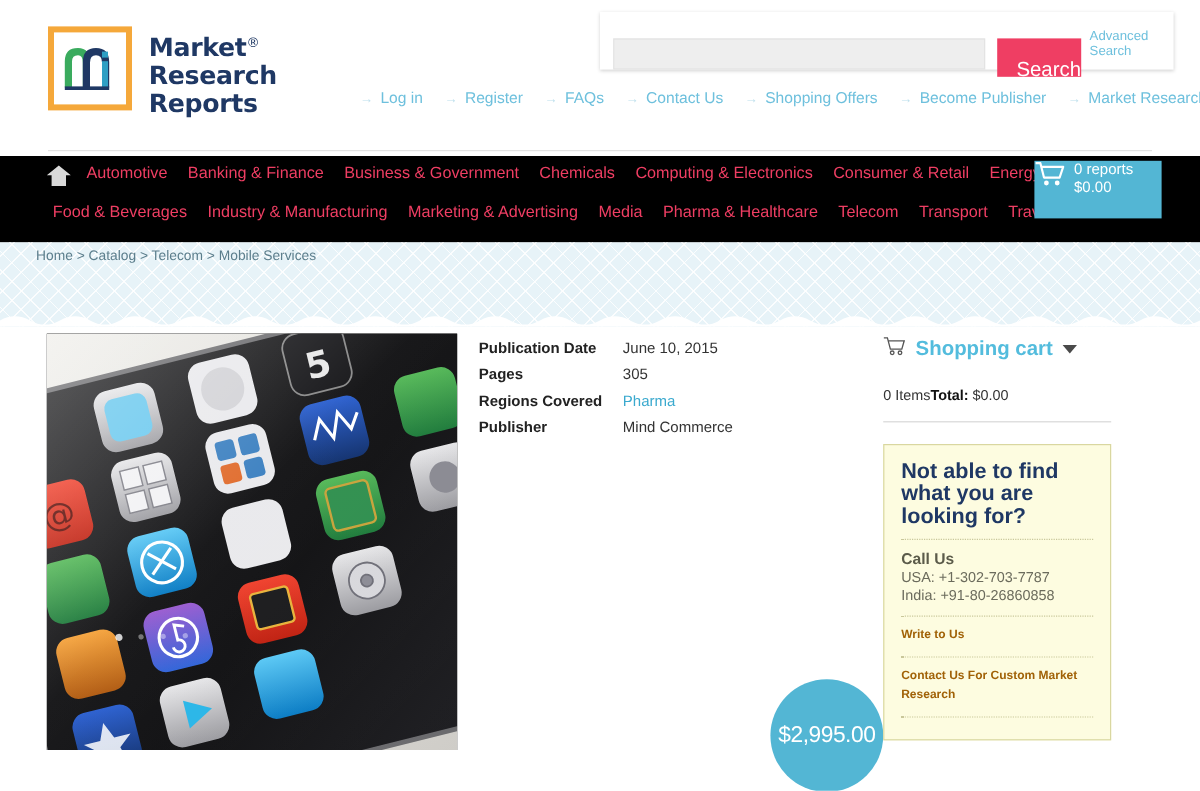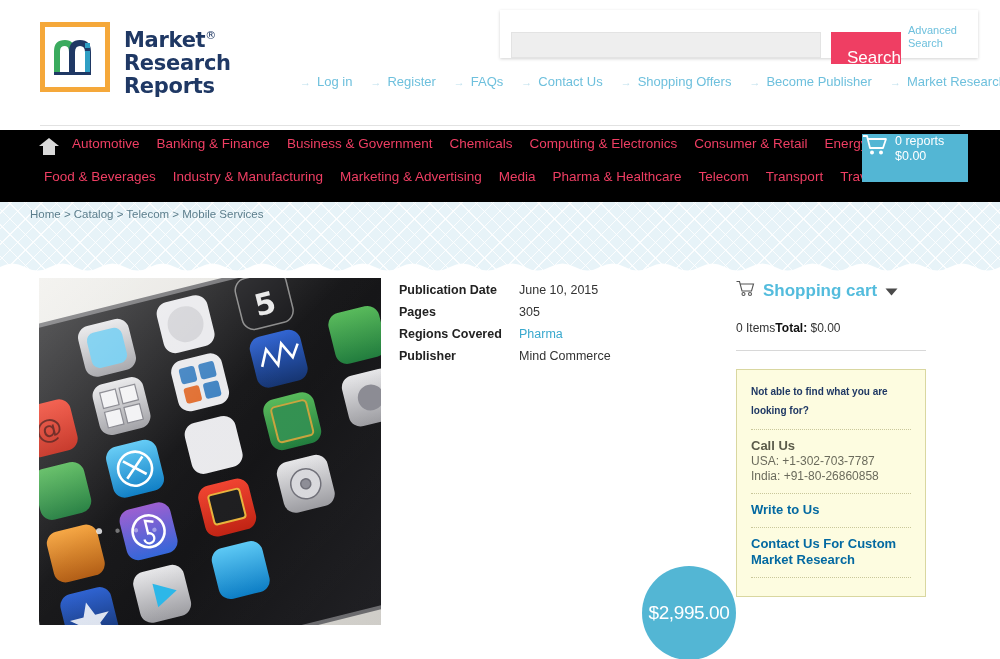--- a/index.html
+++ b/index.html
@@ -293,44 +293,44 @@
   }
 
   .help-box {
     margin-top: 18px;
     background: #fdfce0;
     border: 1px solid #d9d7a0;
     padding: 12px 14px 10px 14px;
     box-sizing: border-box;
   }
   .help-title {
-    font-size: 10px;
+    font-size: 18px;
     font-weight: bold;
     color: #1f3864;
     line-height: 19px;
   }
   .dotted {
     border-top: 1px dotted #c9c79a;
     margin: 9px 0 8px 0;
   }
   .help-sub {
     font-size: 13px;
     font-weight: bold;
     color: #5b5b4a;
     margin-bottom: 1px;
   }
   .help-line {
     font-size: 12px;
     color: #6b6b5c;
     line-height: 15px;
   }
   .help-link {
-    font-size: 13px;
+    font-size: 10px;
     font-weight: bold;
-    color: #0369a1;
+    color: #a16207;
     line-height: 16px;
     cursor: pointer;
   }
 </style>
 </head>
 <body>
 
 <div class="page">
 
   <div class="header">

